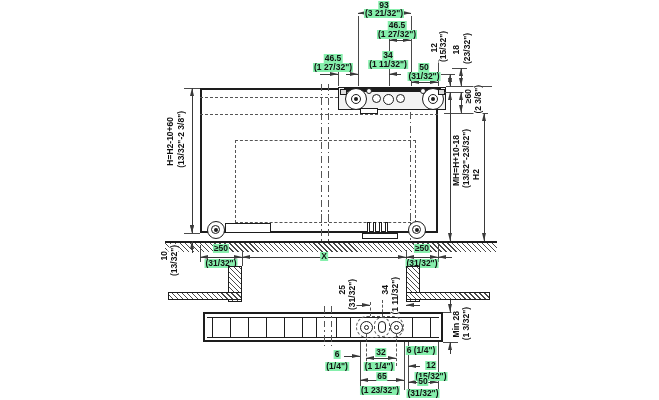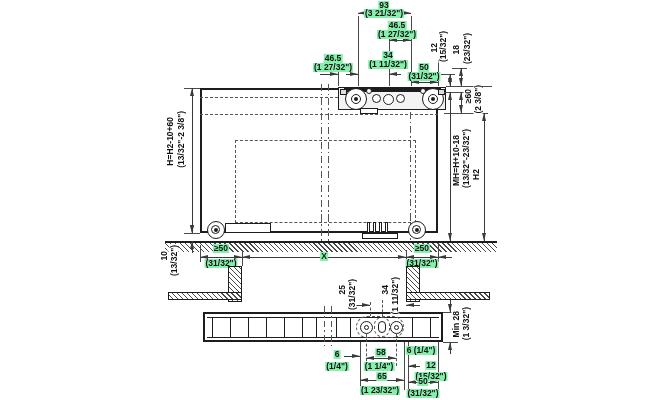--- a/index.html
+++ b/index.html
@@ -227,21 +227,21 @@
   </div>
 
   <div class="vlbl" style="left:338px;top:284px">25</div>
   <div class="vlbl" style="left:348px;top:278px">(31/32")</div>
   <div class="vlbl" style="left:381px;top:284px">34</div>
   <div class="vlbl" style="left:391px;top:276px">(1 11/32")</div>
   <div class="vlbl" style="left:452px;top:310px">Min 28</div>
   <div class="vlbl" style="left:462px;top:306px">(1 3/32")</div>
   <div class="lbl" style="left:337px;top:350px">6</div>
   <div class="lbl" style="left:337px;top:362px">(1/4")</div>
-  <div class="lbl" style="left:381px;top:348px">58</div>
+  <div class="lbl" style="left:381px;top:348px">32</div>
   <div class="lbl" style="left:379px;top:362px">(1 1/4")</div>
   <div class="lbl" style="left:421px;top:346px">6 (1/4")</div>
   <div class="lbl" style="left:431px;top:361px">12</div>
   <div class="lbl" style="left:431px;top:372px">(15/32")</div>
   <div class="lbl" style="left:382px;top:372px">65</div>
   <div class="lbl" style="left:380px;top:386px">(1 23/32")</div>
   <div class="lbl" style="left:423px;top:377px">50</div>
   <div class="lbl" style="left:423px;top:389px">(31/32")</div>
 
 </div>

